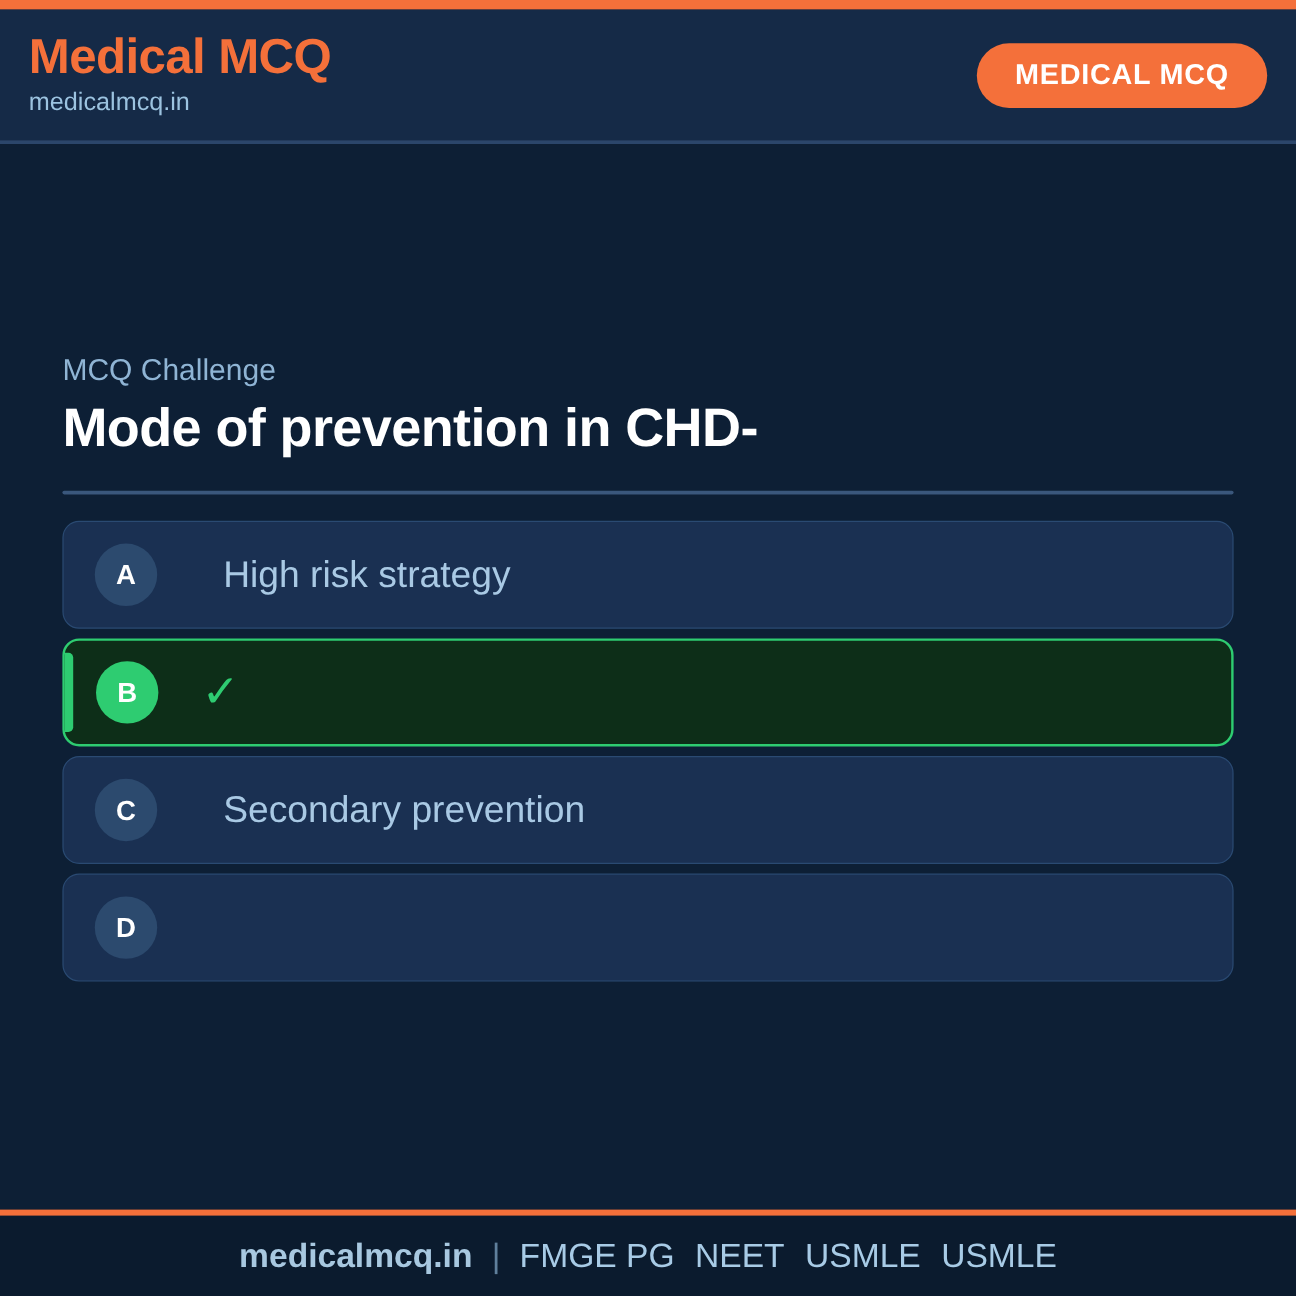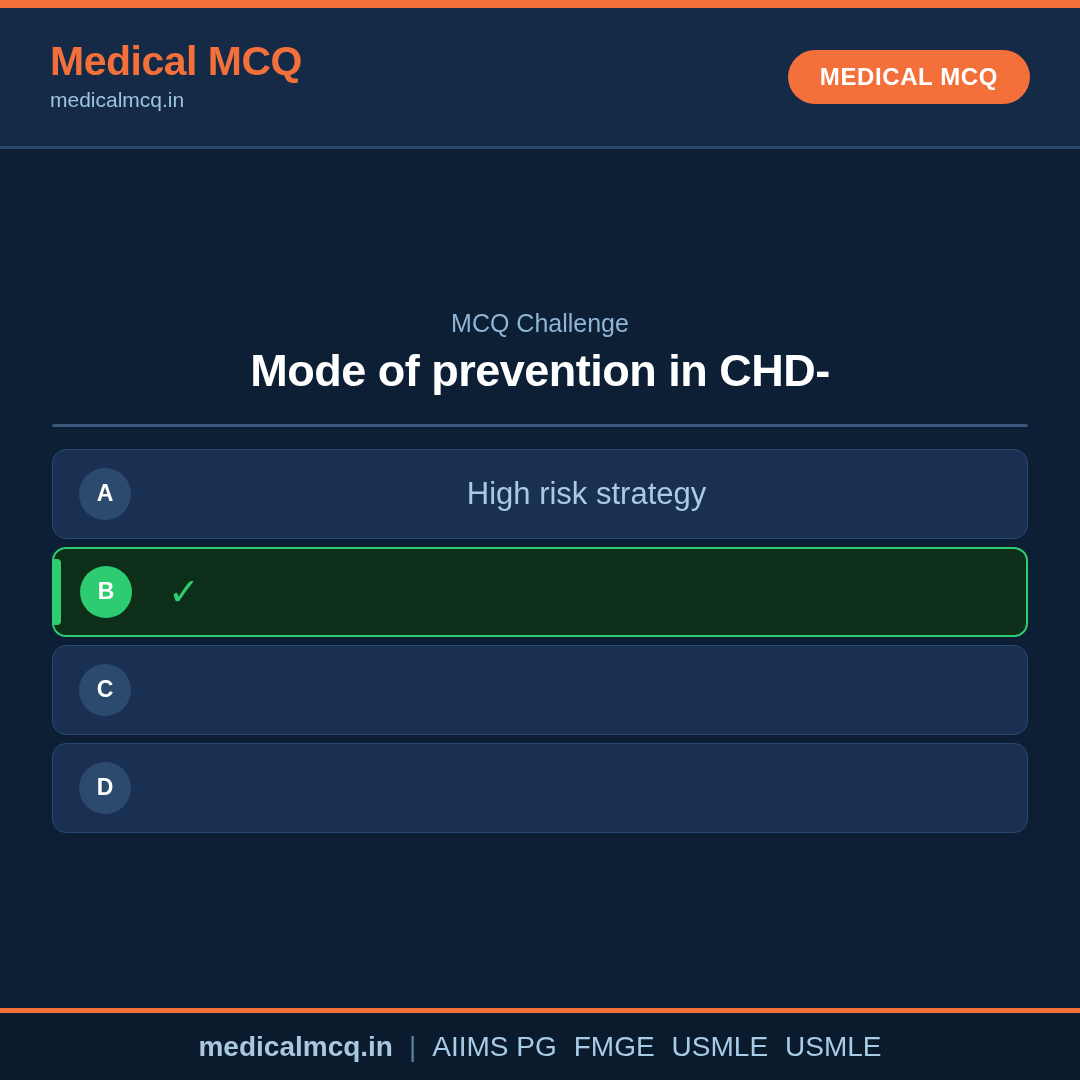--- a/index.html
+++ b/index.html
@@ -22,27 +22,27 @@
   
   .top-accent {
     height:8px; width:100%;
     background:#f4703a;
     flex:0 0 auto;
   }
 
   
   .header {
     flex:0 0 auto;
-    height:141px;
+    height:112px;
     background:#152a47;
     border-bottom:3px solid #2b466b;
     display:flex;
     align-items:center;
     justify-content:space-between;
-    padding:0 50px;
+    padding:0 24px;
   }
   .brand { display:flex; flex-direction:column; justify-content:center; }
   .brand-title {
     font-size:41px;
     font-weight:bold;
     color:#f4703a;
     line-height:1.05;
     letter-spacing:-0.5px;
   }
   .brand-sub {
@@ -64,21 +64,21 @@
 
   
   .main {
     flex:1 1 auto;
     position:relative;
     padding:0 52px;
     display:flex;
     flex-direction:column;
     justify-content:center;
   }
-  .content { margin-top:-16px;text-align:center; }
+  .content { margin-top:-16px; }
 
   .eyebrow {
     font-size:25px;
     color:#8fb4d4;
     margin-bottom:6px;
     line-height:1.2;
   }
   .question {
     font-size:45px;
     font-weight:bold;
@@ -202,36 +202,37 @@
             <span class="otext">High risk strategy</span>
             <span class="check"></span>
           </div>
           <div class="option correct">
             <span class="accent"></span>
             <span class="badge">B</span>
             <span class="check">✓</span>
           </div>
           <div class="option">
             <span class="badge">C</span>
+            <span class="otext">Secondary prevention</span>
             <span class="check"></span>
           </div>
           <div class="option">
             <span class="badge">D</span>
             <span class="check"></span>
           </div>
         </div>
     </div>
   </div>
 
   <div class="footer">
     <div class="footer-inner">
       <span class="f-site">medicalmcq.in</span>
       <span class="f-sep">|</span>
       <span class="f-exams" id="footer-exams">
-          <span>AIIMS PG</span>
-          <span>FMGE</span>
+          <span>FMGE PG</span>
+          <span>NEET</span>
           <span>USMLE</span>
           <span>USMLE</span>
         </span>
     </div>
   </div>
 
 </div>
 
 </body></html>

